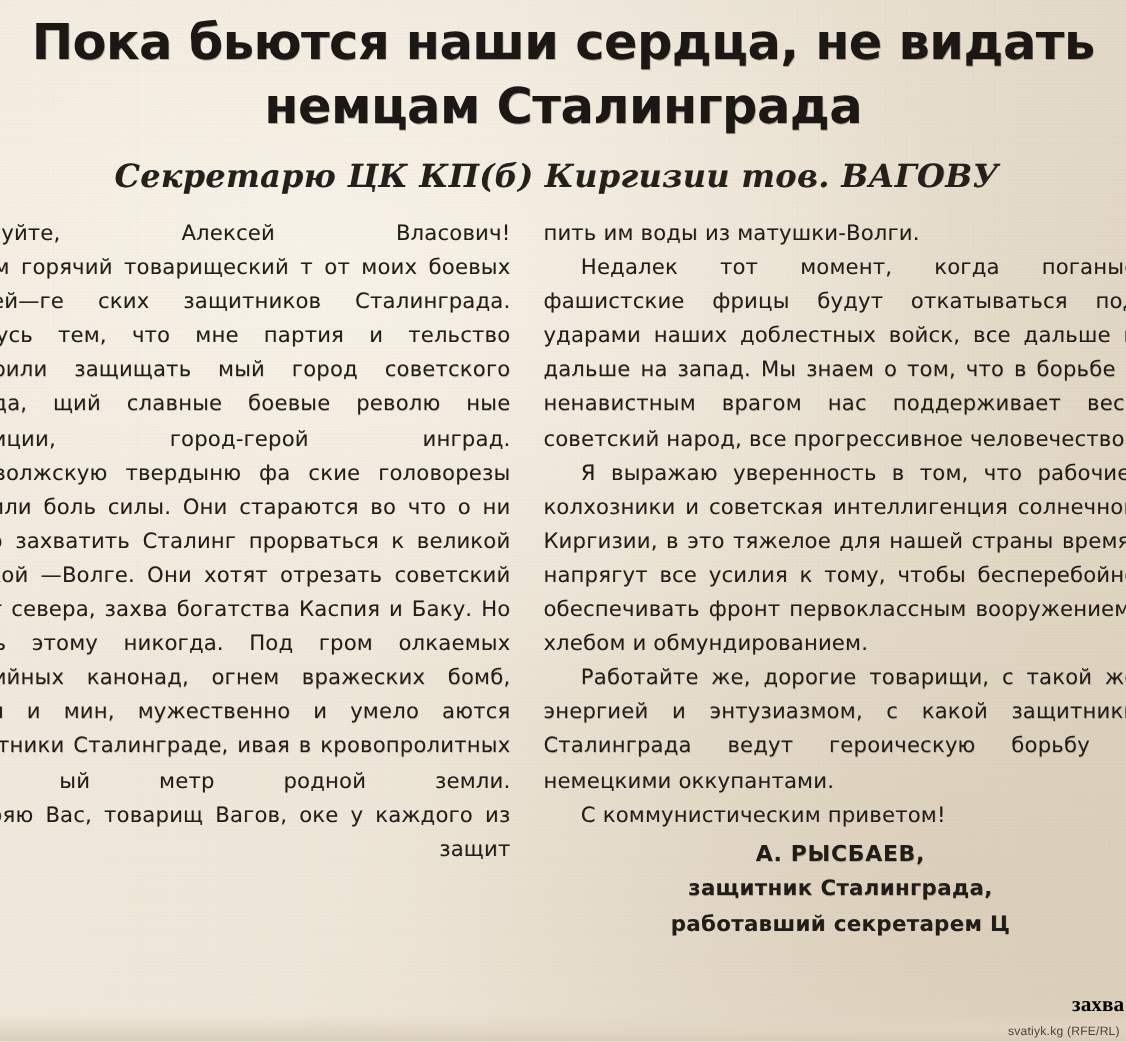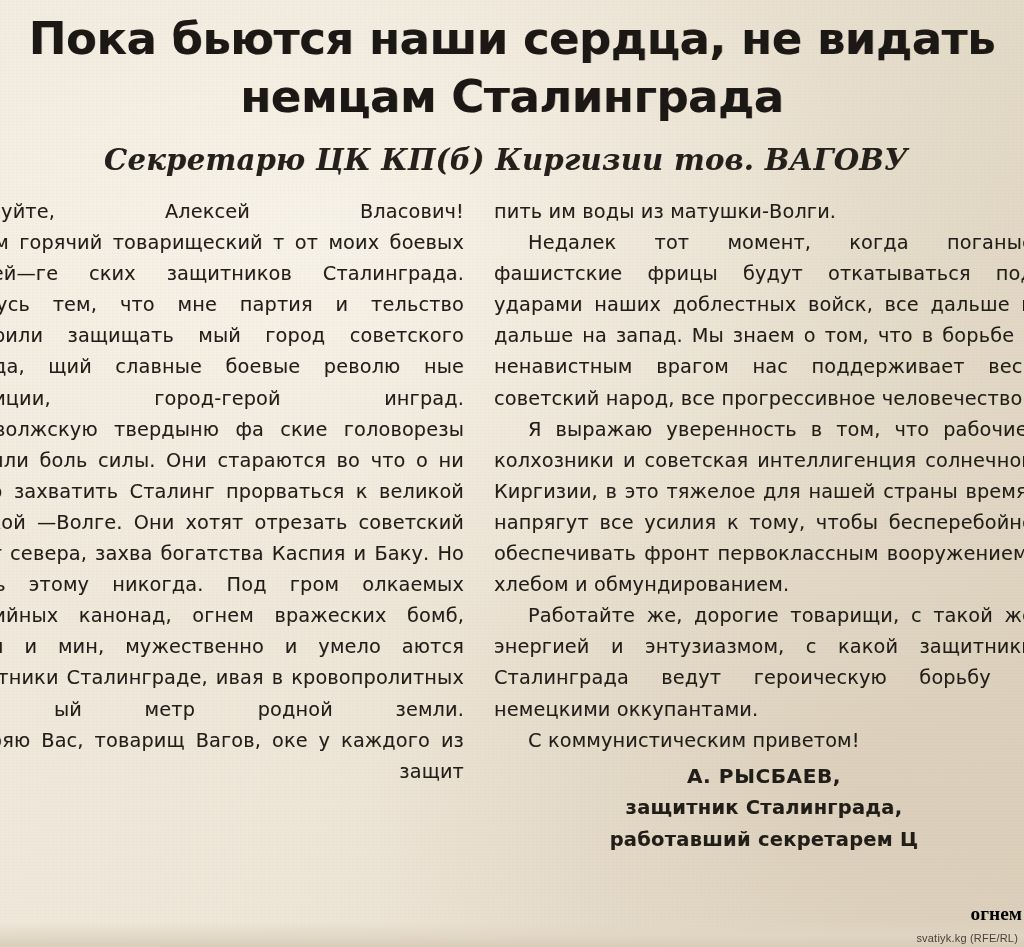--- a/index.html
+++ b/index.html
@@ -198,21 +198,21 @@
       <p>Работайте же, дорогие товарищи, с такой же энергией и энтузиазмом, с какой защитники Сталинграда ведут героическую борьбу с немецкими оккупантами.</p>
       <p>С коммунистическим приветом!</p>
 
       <div class="signoff">
         <span class="sig-name">А. РЫСБАЕВ,</span>
         <span class="sig-role">защитник Сталинграда,</span>
         <span class="sig-role2">работавший секретарем Ц</span>
       </div>
     </div>
 
-    <span class="sig-side" style="top: 903px;">огнем</span>
+    <span class="sig-side" style="top: 903px;">захва</span>
 
   </div>
 
   <div id="grain"></div>
   <div id="bottom-cut"></div>
 
   <div id="credit">svatiyk.kg (RFE/RL)</div>
 
 </div>
 

